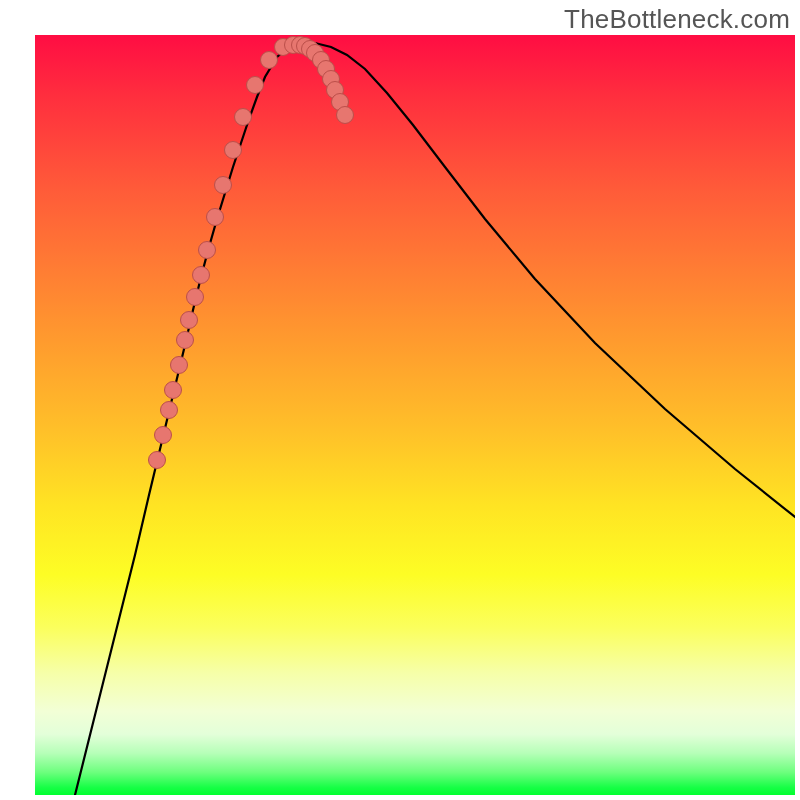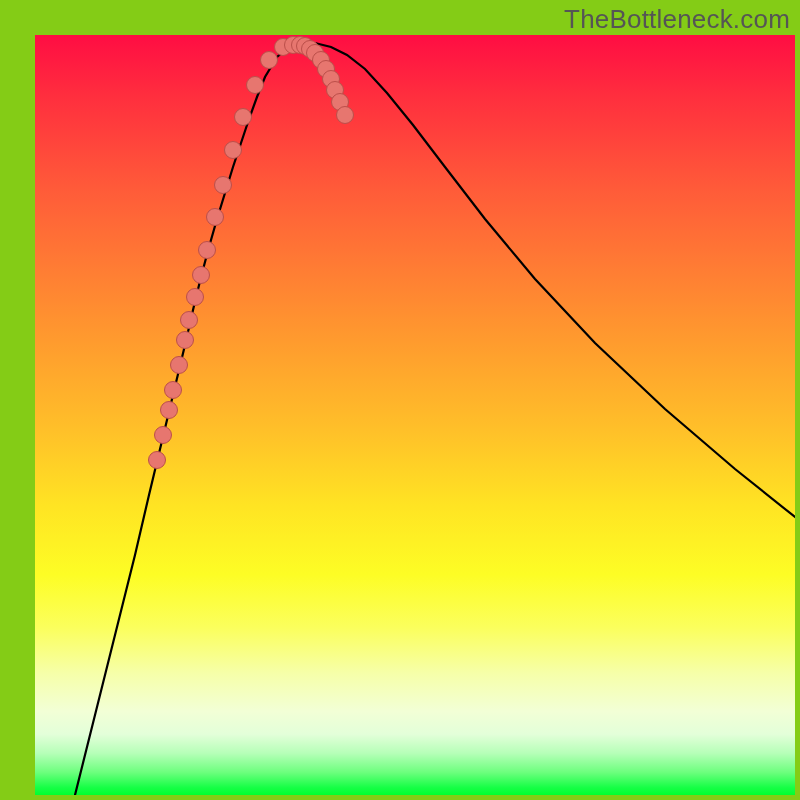--- a/index.html
+++ b/index.html
@@ -8,21 +8,21 @@
     width: 800px;
     height: 800px;
     overflow: hidden;
     background: #000;
     font-family: Arial, Helvetica, sans-serif;
   }
   .frame {
     position: relative;
     width: 800px;
     height: 800px;
-    background: #84cc16;
+    background: #ffffff;
   }
   .plot-area {
     position: absolute;
     left: 35px;
     top: 35px;
     width: 760px;
     height: 760px;
     background: linear-gradient(
       to bottom,
       #ff0d43 0%,

